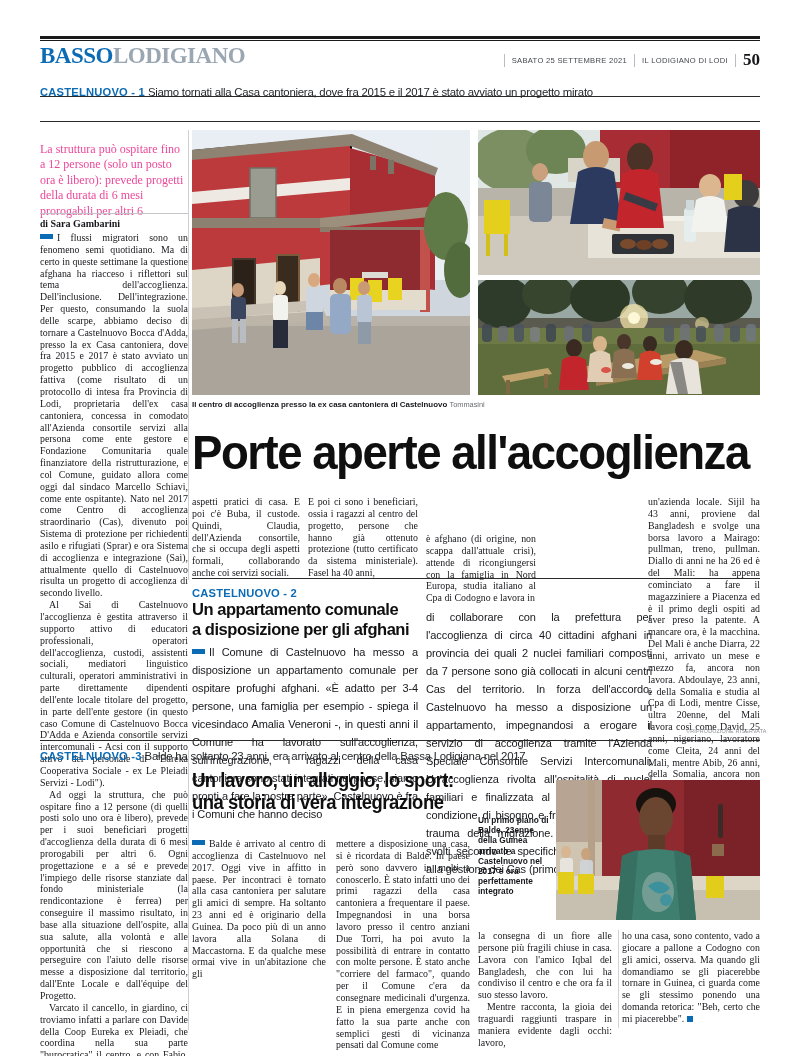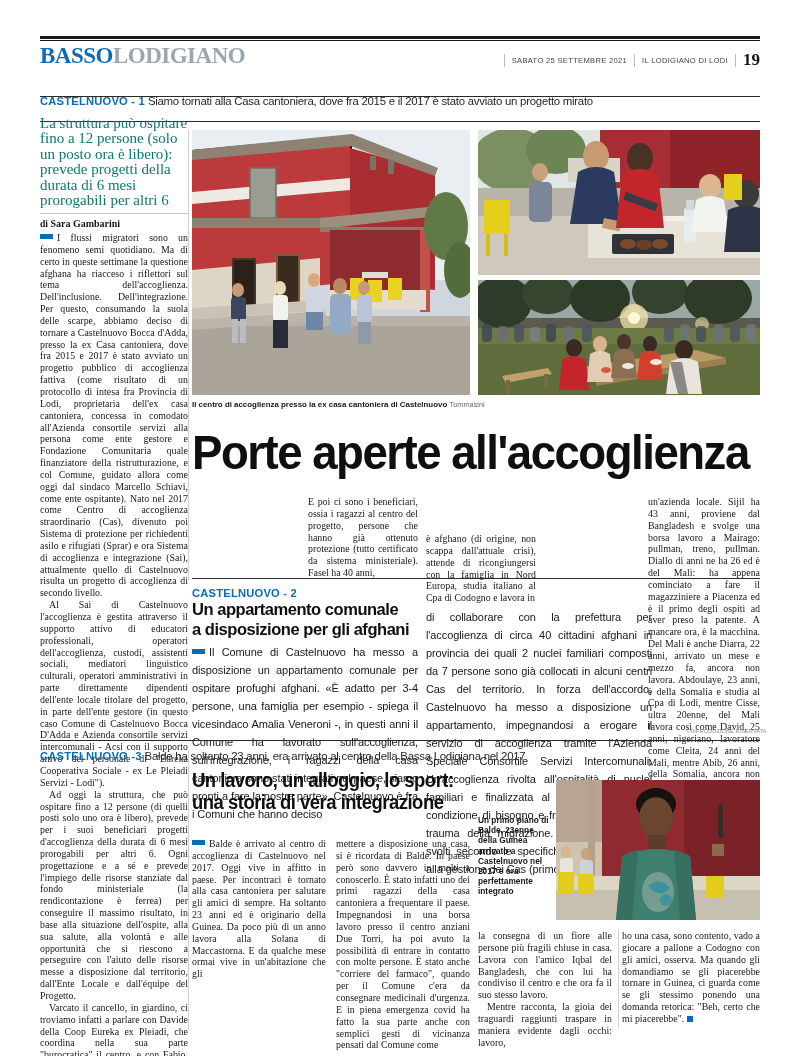--- a/index.html
+++ b/index.html
@@ -100,25 +100,25 @@
   .kicker-text {
     font-family: "Liberation Sans", sans-serif;
     font-size: 11.4px;
     color: #25272b;
     letter-spacing: -0.25px;
   }
 
   
   .standfirst {
     position: absolute;
-    left: 40px; top: 116px;
+    left: 40px; top: 142px;
     width: 148px;
-    font-size: 15px;
+    font-size: 12px;
     line-height: 15.4px;
-    color: #0f766e;
+    color: #ec4899;
   }
   .byline-rule {
     position: absolute;
     left: 40px; top: 213px;
     width: 148px; height: 1px;
     background: #c3c5c8;
   }
   .byline {
     position: absolute;
     left: 40px; top: 218px;
@@ -251,27 +251,27 @@
     <div class="masthead-row">
       <div class="logo">
         <span class="l1">BASSO</span><span class="l2">LODIGIANO</span>
       </div>
       <div class="issue">
         <span class="sep"></span>
         <span>SABATO 25 SETTEMBRE 2021</span>
         <span class="sep"></span>
         <span>IL LODIGIANO DI LODI</span>
         <span class="sep"></span>
-        <span class="pagenum">19</span>
+        <span class="pagenum">50</span>
       </div>
     </div>
   </div>
 
   <div class="kicker-rule" style="top:96px;"></div>
-  <div class="kicker-line" style="top:95px;">
+  <div class="kicker-line" style="top:86px;">
     <span class="kicker-tag">CASTELNUOVO - 1</span><span class="kicker-text">&nbsp;</span><span class="kicker-text">Siamo tornati alla Casa cantoniera, dove fra 2015 e il 2017 è stato avviato un progetto mirato</span>
   </div>
   <div class="hrule" style="left:40px; top:121px; width:720px; height:1px;"></div>
 
   <div class="standfirst">La struttura può ospitare fino a 12 persone (solo un posto ora è libero): prevede progetti della durata di 6 mesi prorogabili per altri 6</div>
   <div class="byline-rule"></div>
   <div class="byline">
     <span>di</span>
     <b>Sara Gambarini</b>
   </div>
@@ -496,20 +496,23 @@
 
   <div class="headline h1" style="left:192px; top:424px;">Porte aperte all'accoglienza</div>
 
   <div class="col serif" style="left:40px; top:232px; width:148px;">
     <p class="first"><span class="bullet"></span><span>I flussi migratori sono un fenomeno semi quotidiano. Ma di certo in queste settimane la questione afghana ha riacceso i riflettori sul tema dell'accoglienza. Dell'inclusione. Dell'integrazione. Per questo, consumando la suola delle scarpe, abbiamo deciso di tornare a Castelnuovo Bocca d'Adda, presso la ex Casa cantoniera, dove fra 2015 e 2017 è stato avviato un progetto pubblico di accoglienza fattiva (come risultato di un protocollo di intesa fra Provincia di Lodi, proprietaria dell'ex casa cantoniera, concessa in comodato all'Azienda consortile servizi alla persona come ente gestore e Fondazione Comunitaria quale finanziatore della ristrutturazione, e col Comune, guidato allora come oggi dal sindaco Marcello Schiavi, come ente ospitante). Nato nel 2017 come Centro di accoglienza straordinario (Cas), divenuto poi Sistema di protezione per richiedenti asilo e rifugiati (Sprar) e ora Sistema di accoglienza e integrazione (Sai), attualmente quello di Castelnuovo risulta un progetto di accoglienza di secondo livello.</span></p>
     <p>Al Sai di Castelnuovo l'accoglienza è gestita attraverso il supporto attivo di educatori professionali, operatori dell'accoglienza, custodi, assistenti sociali, mediatori linguistico culturali, operatori amministrativi in parte direttamente dipendenti dell'ente locale titolare del progetto, in parte dell'ente gestore (in questo caso Comune di Castelnuovo Bocca D'Adda e Azienda consortile servizi intercomunali - Acsi con il supporto attivo del personale di "Eureka Cooperativa Sociale - ex Le Pleiadi Servizi - Lodi").</p>
     <p>Ad oggi la struttura, che può ospitare fino a 12 persone (di quelli posti solo uno ora è libero), prevede per i suoi beneficiari progetti d'accoglienza della durata di 6 mesi prorogabili per altri 6. Ogni progettazione e a sé e prevede l'impiego delle risorse stanziate dal fondo ministeriale (la rendicontazione è ferrea) per conseguire il massimo risultato, in base alla situazione dell'ospite, alla sua salute, alla volontà e alle opportunità che si riescono a perseguire con l'aiuto delle risorse messe a disposizione dal territorio, dall'Ente Locale e dall'équipe del Progetto.</p>
     <p>Varcato il cancello, in giardino, ci troviamo infatti a parlare con Davide della Coop Eureka ex Pleiadi, che coordina nella sua parte "burocratica" il centro, e con Fabio, della stessa coop, attento agli</p>
   </div>
 
+  <div class="col serif" style="left:192px; top:496px; width:108px;">
+    <p class="first">aspetti pratici di casa. E poi c'è Buba, il custode. Quindi, Claudia, dell'Azienda consortile, che si occupa degli aspetti formali, collaborando anche coi servizi sociali.</p>
+  </div>
 
   <div class="col serif" style="left:308px; top:496px; width:110px;">
     <p class="first">E poi ci sono i beneficiari, ossia i ragazzi al centro del progetto, persone che hanno già ottenuto protezione (tutto certificato da sistema ministeriale). Fasel ha 40 anni,</p>
   </div>
 
   <div class="col serif" style="left:426px; top:520px; width:110px;margin-top:13px;">
     <p class="first">è afghano (di origine, non scappa dall'attuale crisi), attende di ricongiungersi con la famiglia in Nord Europa, studia italiano al Cpa di Codogno e lavora in</p>
   </div>
 
   <div class="col serif" style="left:648px; top:496px; width:112px;">

